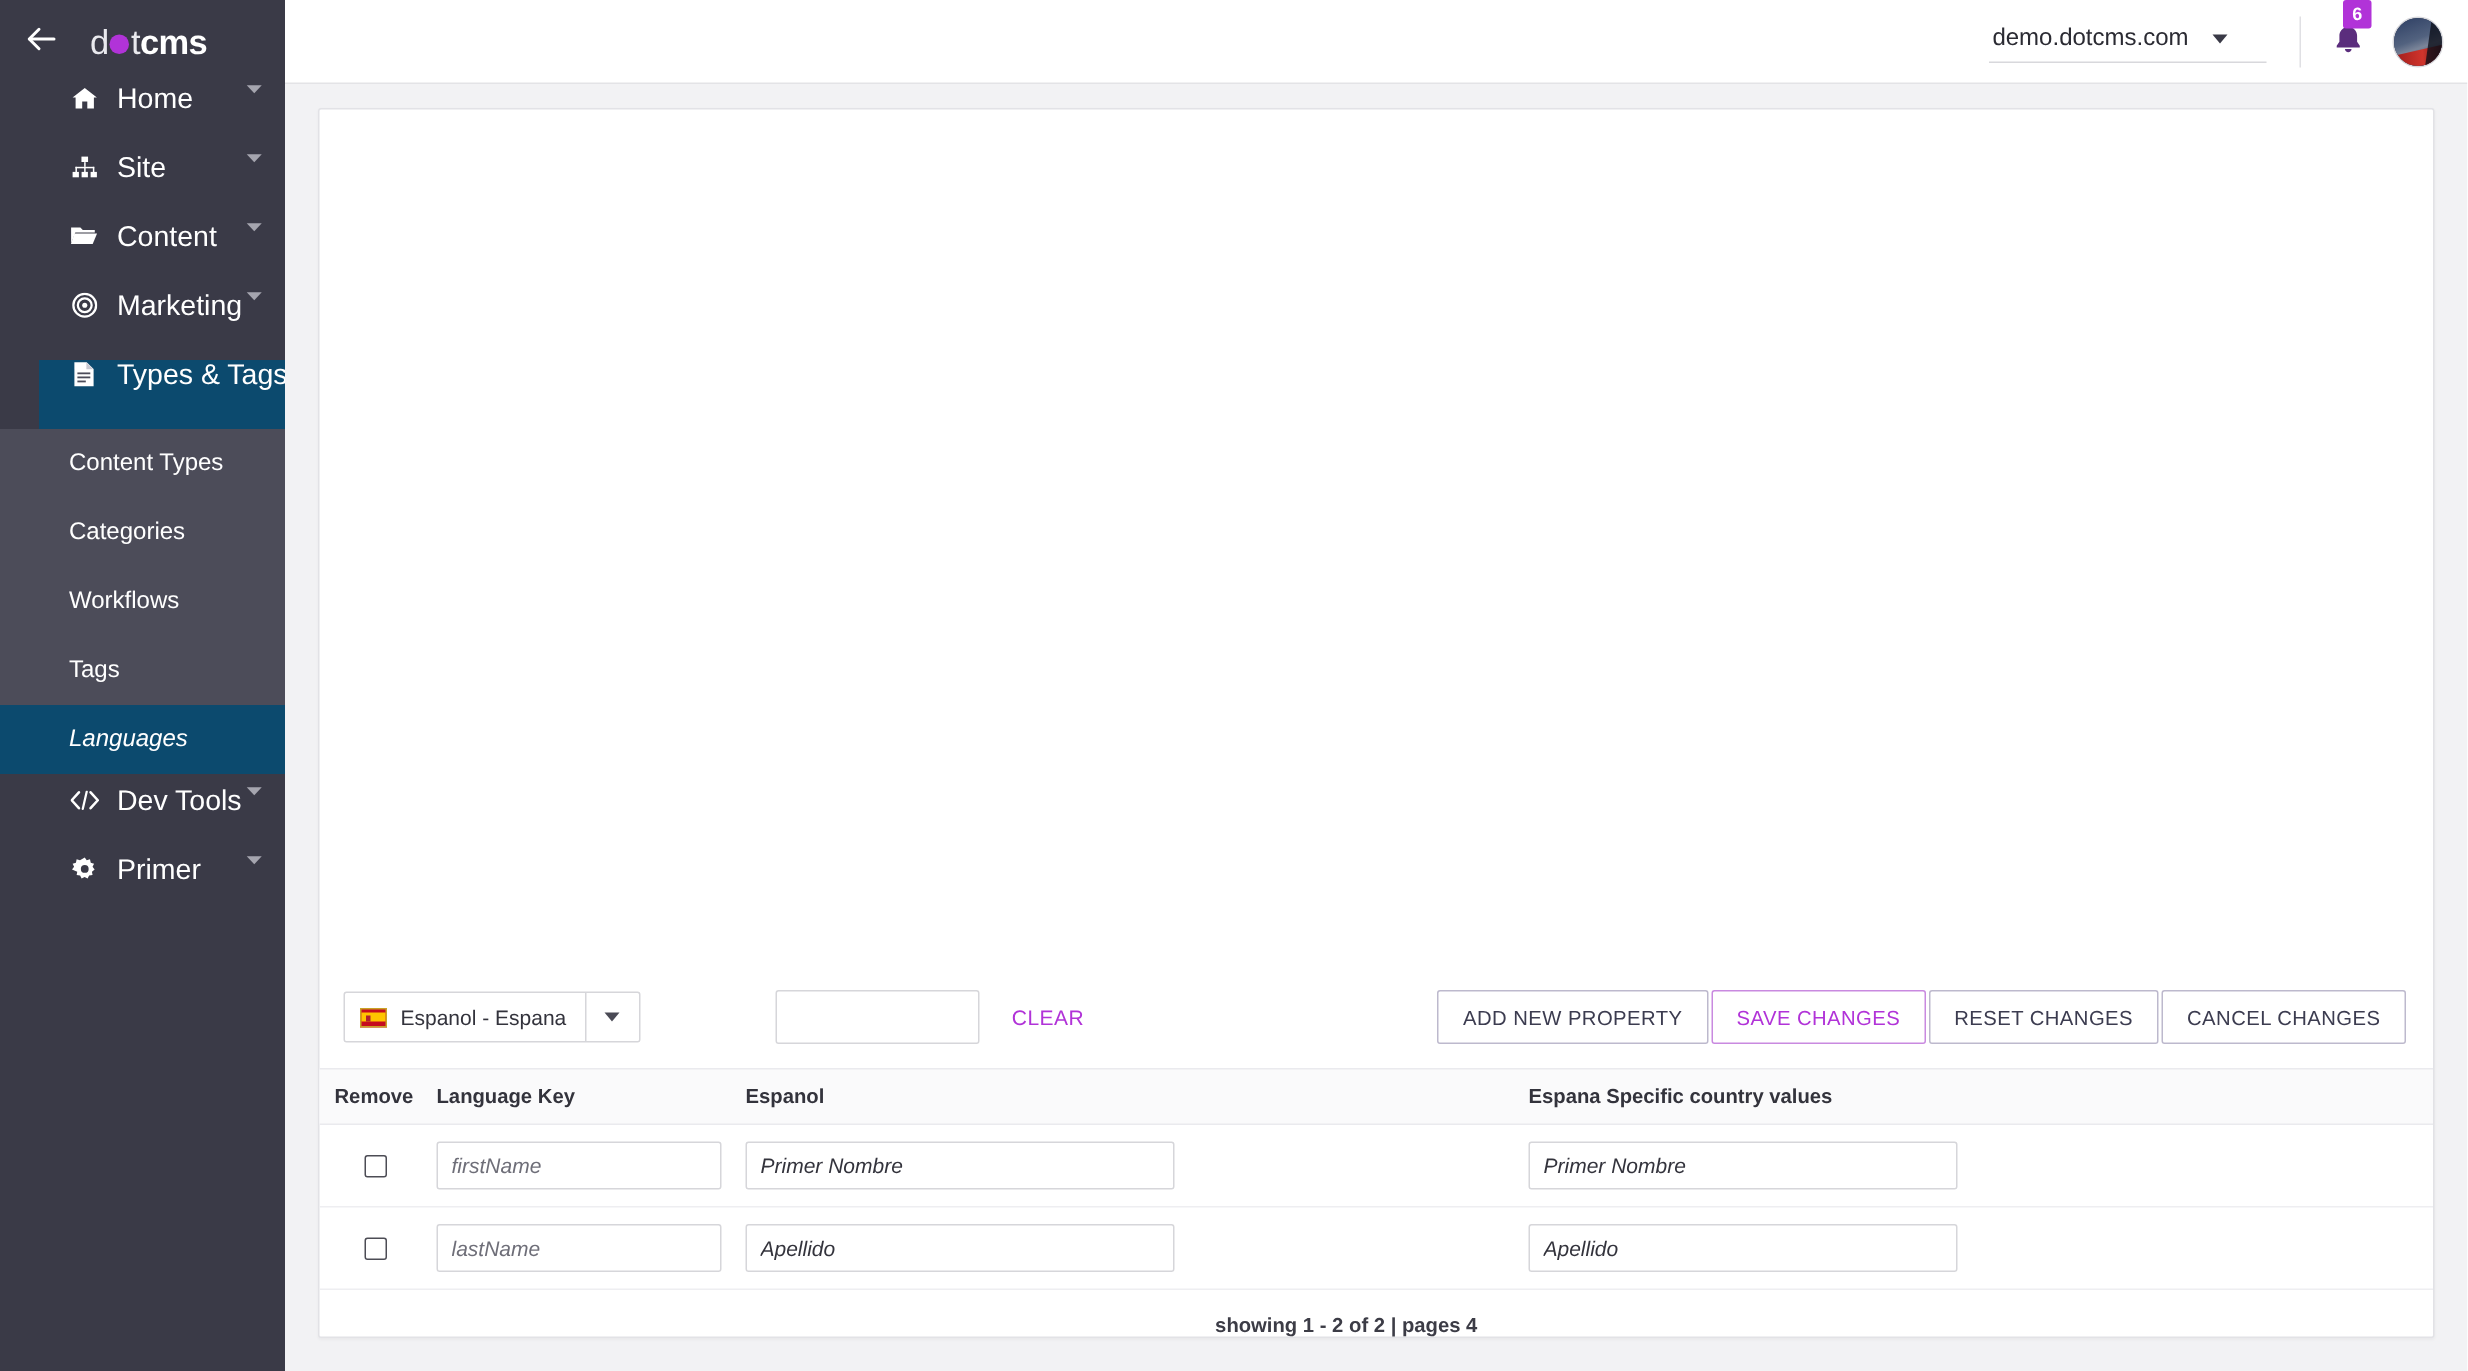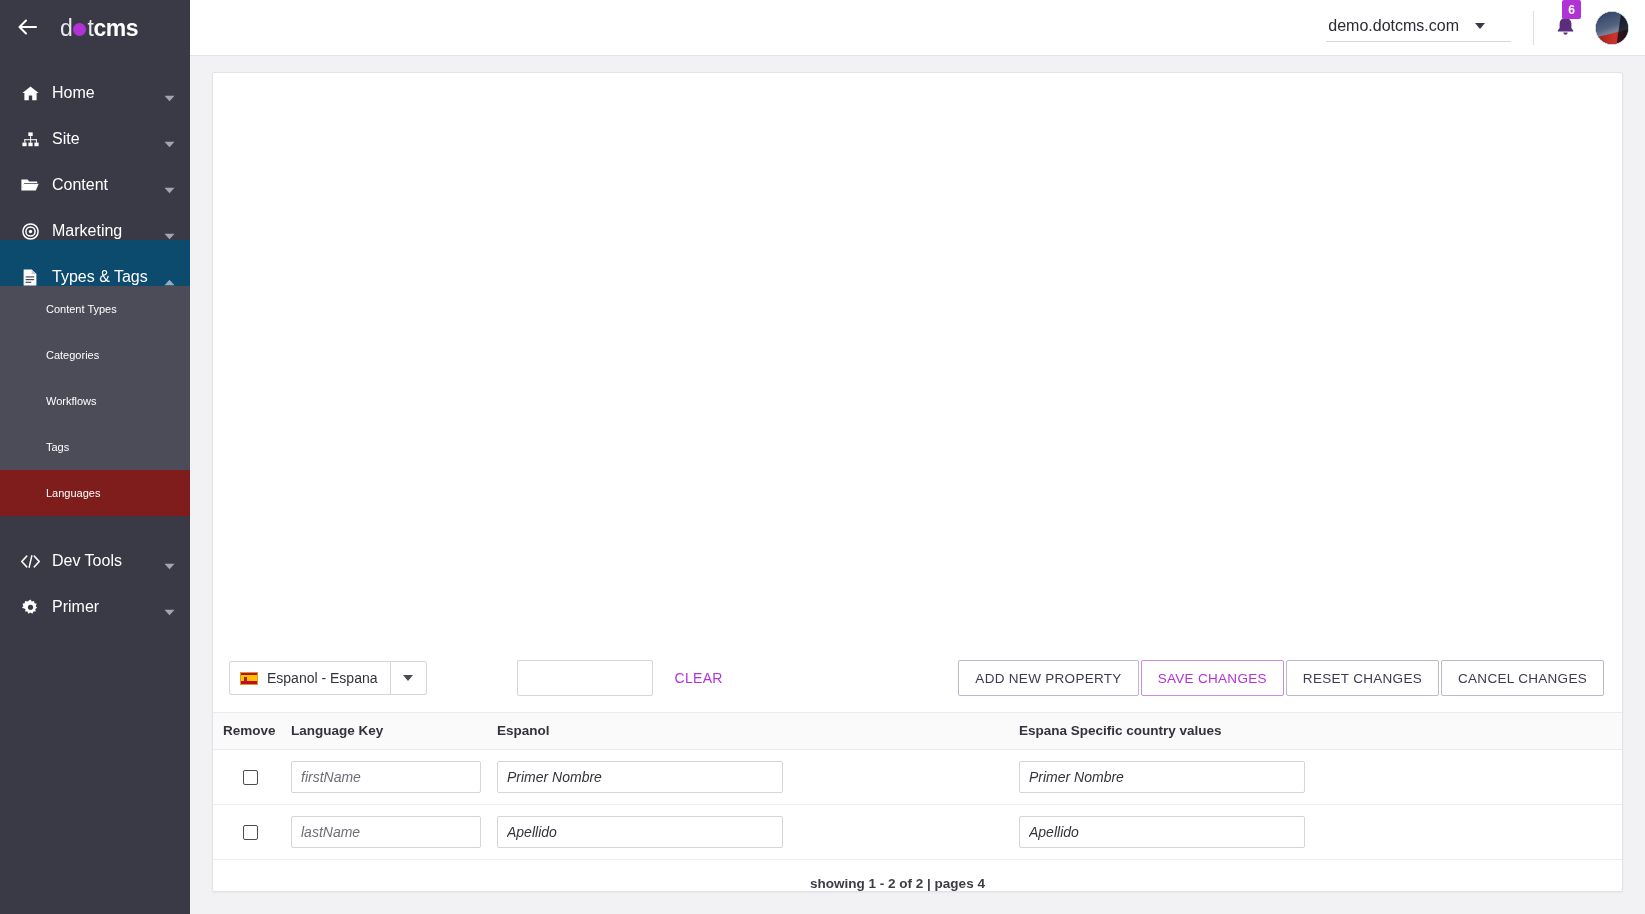--- a/index.html
+++ b/index.html
@@ -42,48 +42,49 @@
     width: 13px; height: 13px; border-radius: 50%;
     background: #b133d8; display: inline-block;
     margin: 3px 1px 0 1px;
   }
   .logo .lg-t { font-weight: 300; color: #e9e9ee; }
   .logo .lg-cms { font-weight: 700; color: #ffffff; letter-spacing: -0.5px; }
 
   .nav { flex: 1 1 auto; overflow: hidden; }
   .nav-item {
     height: 46px;
-    display: flex; align-items: flex-end;
+    display: flex; align-items: flex-start;
     padding: 0 14px 0 20px;
-    color: #ffffff; font-size: 16px;
+    color: #ffffff; font-size: 19px;
     cursor: pointer;
     position: relative;
+    margin-left: 26px;
   }
   .nav-item.expanded { background: #0c4a6e; }
   .nav-icon {
     width: 20px; height: 18px; flex: 0 0 20px;
     margin-right: 12px;
     display: flex; align-items: center; justify-content: center;
   }
   .nav-icon svg { display: block; }
   .nav-label { flex: 1 1 auto; white-space: nowrap; }
   .nav-caret {
     width: 14px; flex: 0 0 14px;
     display: flex; align-items: center; justify-content: center;
     opacity: 0.75;
   }
   .submenu { background: #4c4c59; }
   .sub-item {
     height: 46px;
     display: flex; align-items: center;
     padding-left: 46px;
-    color: #ffffff; font-size: 11px;
-    cursor: pointer;
-  }
-  .sub-item.active { background: #7f1d1d; }
+    color: #ffffff; font-size: 16px;
+    cursor: pointer;
+  }
+  .sub-item.active { background: #0c4a6e; font-style: italic; }
 
   
   .main {
     flex: 1 1 auto; height: 914px;
     display: flex; flex-direction: column;
     background: #ffffff;
     min-width: 0;
   }
   .topbar {
     height: 56px; flex: 0 0 56px;

